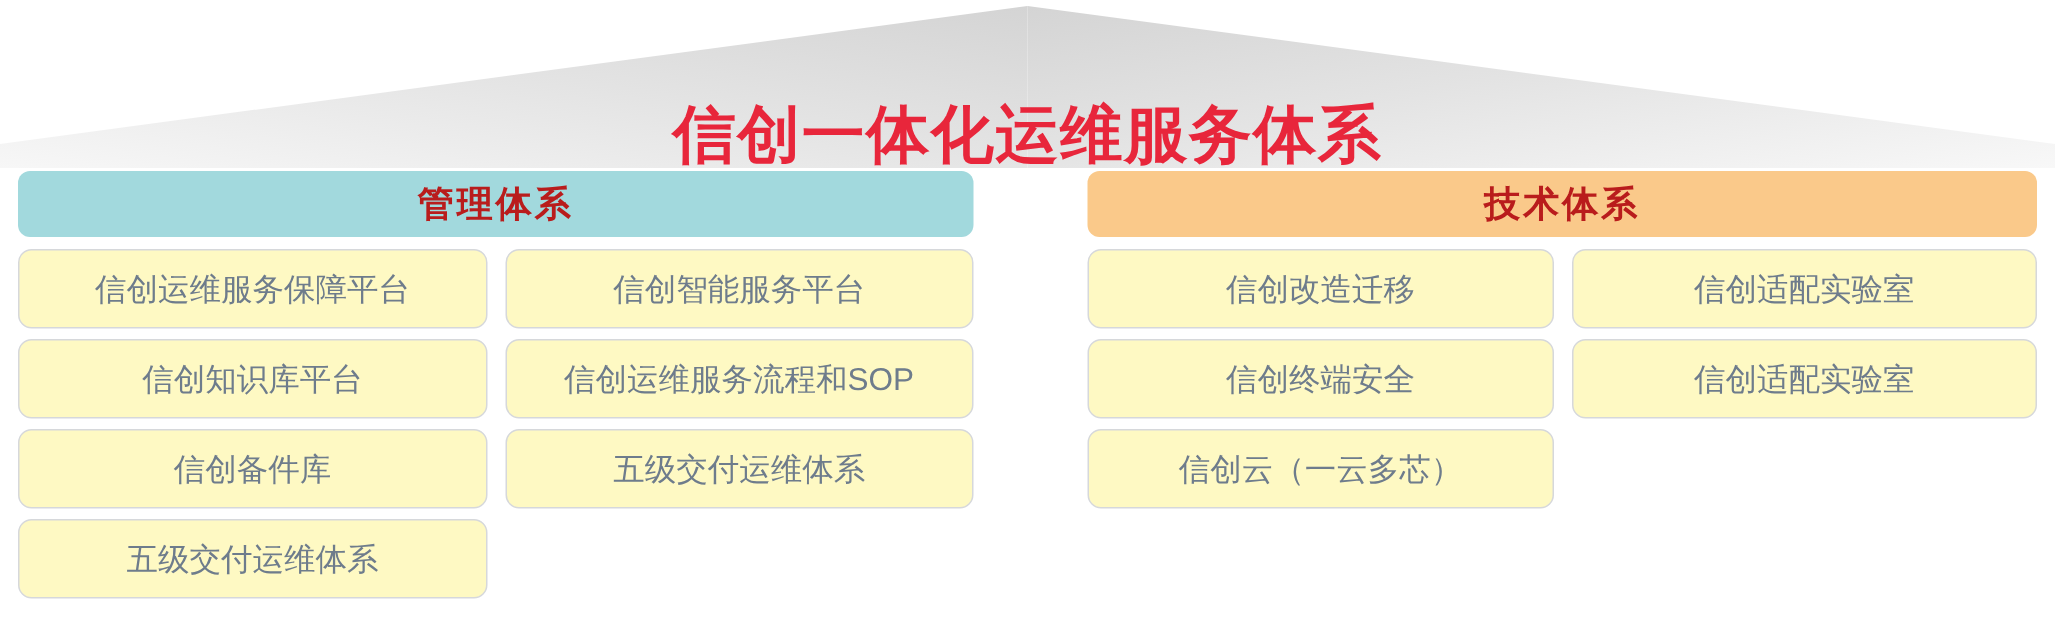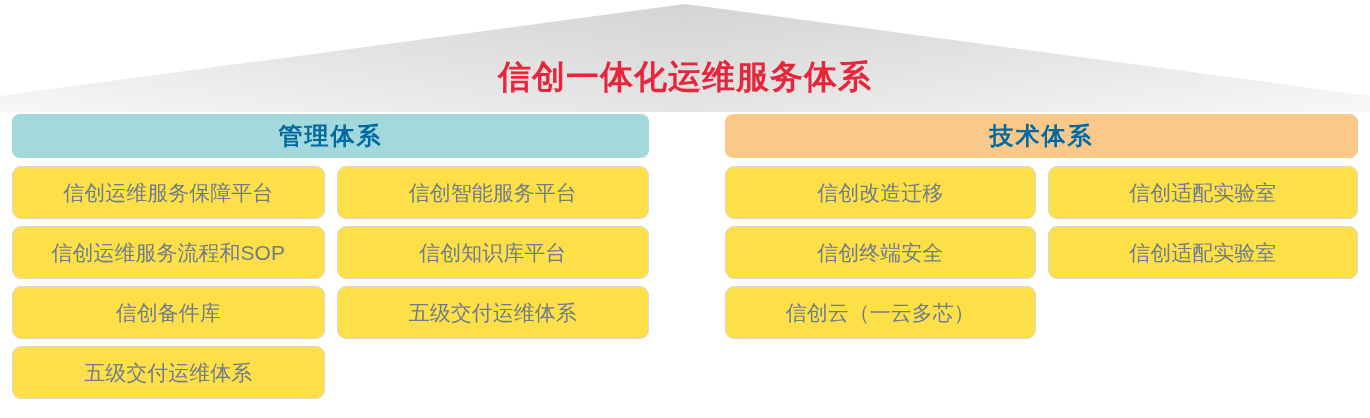--- a/index.html
+++ b/index.html
@@ -29,24 +29,24 @@
     width: 1370px;
     height: 112px;
     overflow: hidden;
   }
   .roof-svg { display: block; }
 
   
   .title {
     position: absolute;
     left: 0;
-    top: 57px;
+    top: 70px;
     width: 1370px;
     text-align: center;
-    font-size: 33px;
+    font-size: 42px;
     font-weight: bold;
     color: #e8263b;
     letter-spacing: 1px;
     line-height: 40px;
     white-space: nowrap;
   }
 
   
   .panel {
     position: absolute;
@@ -54,42 +54,42 @@
   }
   .panel.left  { left: 12px;  width: 637px; }
   .panel.right { left: 725px; width: 633px; }
 
   .panel-header {
     height: 44px;
     border-radius: 8px;
     display: flex;
     align-items: center;
     justify-content: center;
-    color: #0369a1;
+    color: #b91c1c;
     font-size: 24px;
     font-weight: bold;
     letter-spacing: 2px;
     box-sizing: border-box;
   }
   .panel.left  .panel-header { background: #a2d9dd; }
   .panel.right .panel-header { background: #fac98a; font-family: Liberation Mono, monospace; }
 
   .panel-grid {
     margin-top: 8px;
     display: grid;
     grid-template-columns: 1fr 1fr;
     column-gap: 12px;
     row-gap: 7px;
   }
 
   .cell {
     height: 53px;
     border: 1px solid #d6d8db;
     border-radius: 9px;
-    background: #fde047;
+    background: #fef9c3;
     display: flex;
     align-items: center;
     justify-content: center;
     color: #6e7c8c;
     font-size: 21px;
     white-space: nowrap;
     box-sizing: border-box;
   }
 </style>
 </head>
@@ -116,22 +116,22 @@
     </svg>
   </div>
 
   <div class="title">信创一体化运维服务体系</div>
 
   <div class="panel left">
     <div class="panel-header">管理体系</div>
     <div class="panel-grid">
       <div class="cell">信创运维服务保障平台</div>
       <div class="cell">信创智能服务平台</div>
+      <div class="cell">信创知识库平台</div>
       <div class="cell">信创运维服务流程和SOP</div>
-      <div class="cell">信创知识库平台</div>
       <div class="cell">信创备件库</div>
       <div class="cell">五级交付运维体系</div>
       <div class="cell">五级交付运维体系</div>
     </div>
   </div>
 
   <div class="panel right">
     <div class="panel-header">技术体系</div>
     <div class="panel-grid">
       <div class="cell">信创改造迁移</div>

